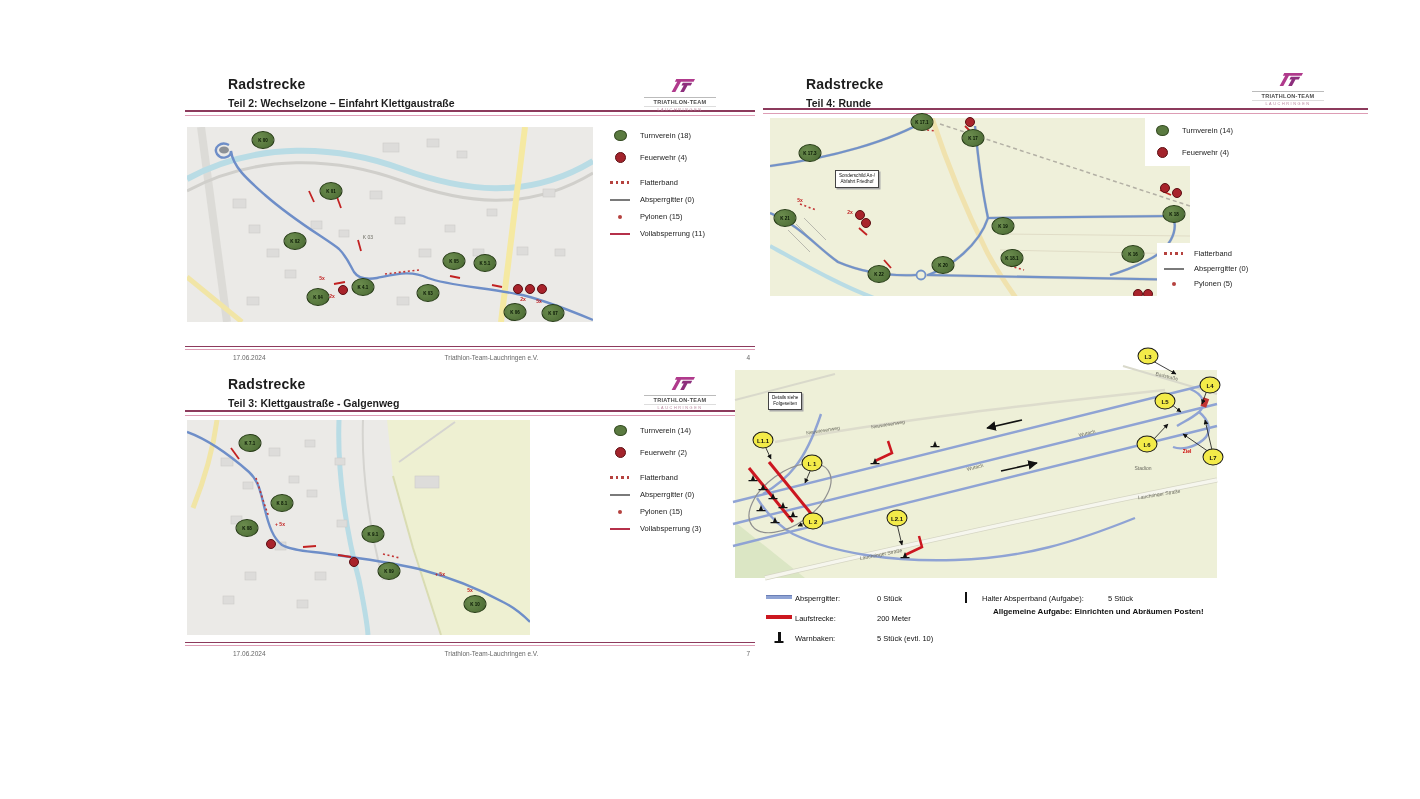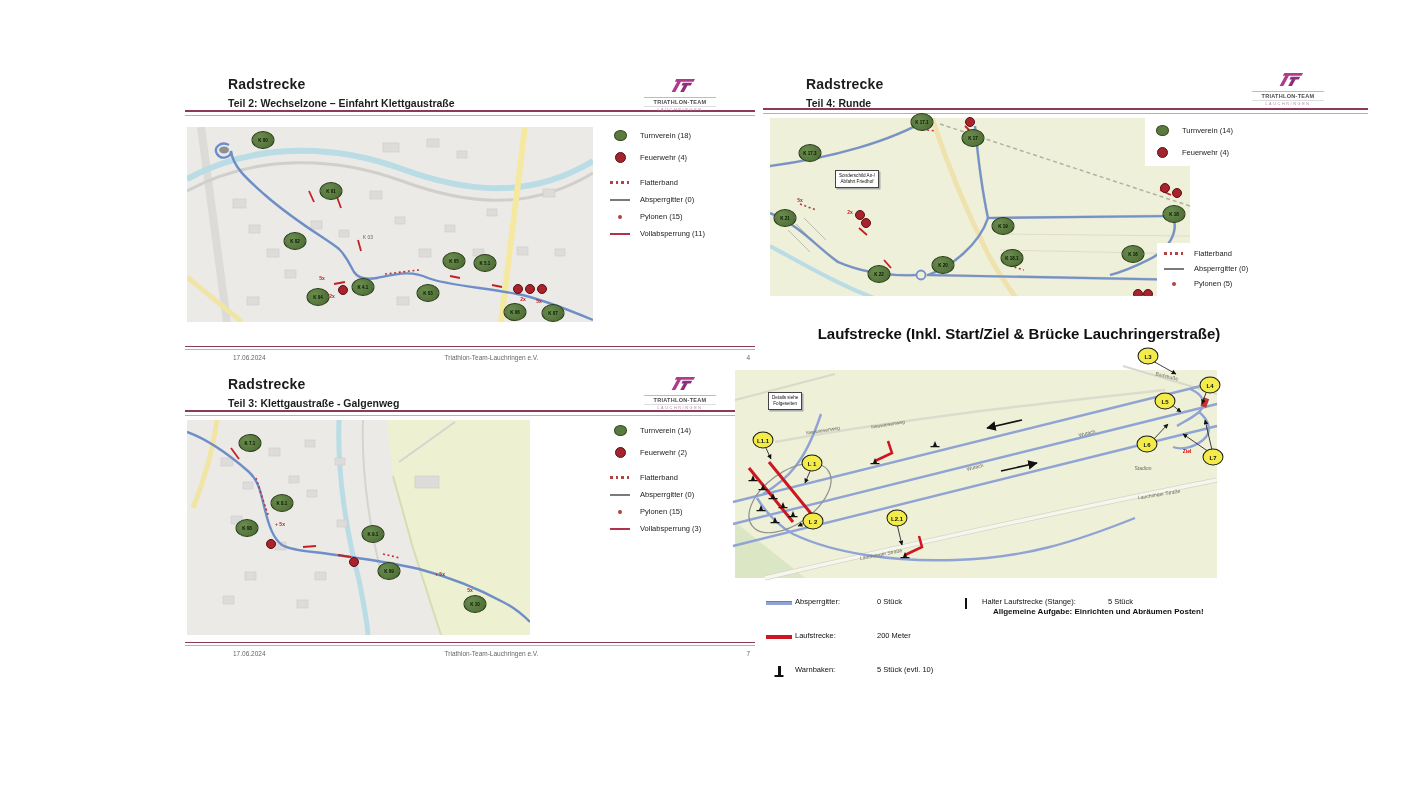--- a/index.html
+++ b/index.html
@@ -31,21 +31,21 @@
   .lgi-flatterband::before{content:"";width:20px;height:3px;background:repeating-linear-gradient(90deg,#b5423f 0 2.5px,transparent 2.5px 5.5px);}
   .lgi-absperrgitter::before{content:"";width:20px;height:2px;background:#7a7a7a;}
   .lgi-pylonen::before{content:"";width:4px;height:4px;border-radius:50%;background:#b5423f;}
   .lgi-vollabsperrung::before{content:"";width:20px;height:2px;background:#b5304a;}
   .lgi-blueline::before{content:"";width:26px;height:3px;background:#8fa3d4;border-top:1px solid #6b7fb5;}
   .lgi-redline::before{content:"";width:26px;height:4px;background:#cc1720;}
   .lgi-baken::before{content:"";width:3px;height:10px;background:#111;}
   .lgi-baken::after{content:"";position:absolute;left:50%;transform:translateX(-50%);bottom:0;width:9px;height:2px;background:#111;}
   .lgi-stange::before{content:"";width:2.5px;height:11px;background:#111;}
   
-  .lauf-legend-row{display:flex;align-items:flex-start;height:20px;margin-top:14px;}
+  .lauf-legend-row{display:flex;align-items:flex-end;height:20px;}
   .lauf-legend-label{font-size:7.5px;color:#111;white-space:nowrap;}
   .lauf-legend-value{font-size:7.5px;color:#111;white-space:nowrap;}
   .task-text{font-size:8px;font-weight:bold;color:#111;white-space:nowrap;}
   
   .mk-green{position:absolute;transform:translate(-50%,-50%);width:21px;height:16px;border-radius:50%;
     background:radial-gradient(circle at 35% 35%,#6b8c4e,#486831);border:1px solid #253a15;
     color:#071503;font-size:4.5px;font-weight:bold;display:flex;align-items:center;justify-content:center;white-space:nowrap;}
   .mk-red{position:absolute;transform:translate(-50%,-50%);width:8px;height:8px;border-radius:50%;
     background:#a8232b;border:1px solid #5c0f13;}
   .mk-yellow{position:absolute;transform:translate(-50%,-50%);width:19px;height:15px;border-radius:50%;
@@ -367,21 +367,20 @@
           <div class="lgi lgi-pylonen"></div>
           <div class="legend-label">Pylonen (5)</div>
         </div>
         <div class="legend-row">
           <div class="lgi lgi-vollabsperrung"></div>
           <div class="legend-label">Vollabsperrung (7)</div>
         </div>
       </div>
   </div>
 
-  <div class="abs" style="left:735px;top:325px;width:482px;text-align:center;font-size:15px;font-weight:bold;color:#111;">Laufstrecke (Inkl. Start/Ziel &amp; Brücke Lauchringerstraße)</div>
 
   <div id="map-lauf" class="map" style="left:735px;top:370px;width:482px;height:208px;">
     <svg width="482" height="208" viewBox="0 0 482 208" style="overflow:visible;">
       <defs>
         <marker id="ah" markerWidth="7" markerHeight="7" refX="5.5" refY="3" orient="auto">
           <path d="M0,0 L6,3 L0,6 z" fill="#111"></path>
         </marker>
       </defs>
       <rect width="482" height="208" fill="#eef0d8"></rect>
       <polygon points="0,152 70,208 0,208" fill="#dbe6c4"></polygon>
@@ -473,19 +472,19 @@
       </div>
       <div class="lauf-legend-row">
         <div class="lgi lgi-baken" style="flex: 0 0 32px;"></div>
         <div class="lauf-legend-label" style="width: 82px;">Warnbaken:</div>
         <div class="lauf-legend-value">5 Stück (evtl. 10)</div>
       </div>
     </div>
   <div id="lg-lauf-2" class="legend-box" style="left:950px;top:583px;">
       <div class="lauf-legend-row">
         <div class="lgi lgi-stange" style="flex: 0 0 32px;"></div>
-        <div class="lauf-legend-label" style="width: 126px;">Halter Laufstrecke (Stange):</div>
+        <div class="lauf-legend-label" style="width: 126px;">Halter Absperrband (Aufgabe):</div>
         <div class="lauf-legend-value">5 Stück</div>
       </div>
     </div>
   <div class="abs task-text" style="left:950px;top:607px;">Allgemeine Aufgabe: Einrichten und Abräumen Posten!</div>
 
 </div>
 
 </body></html>

